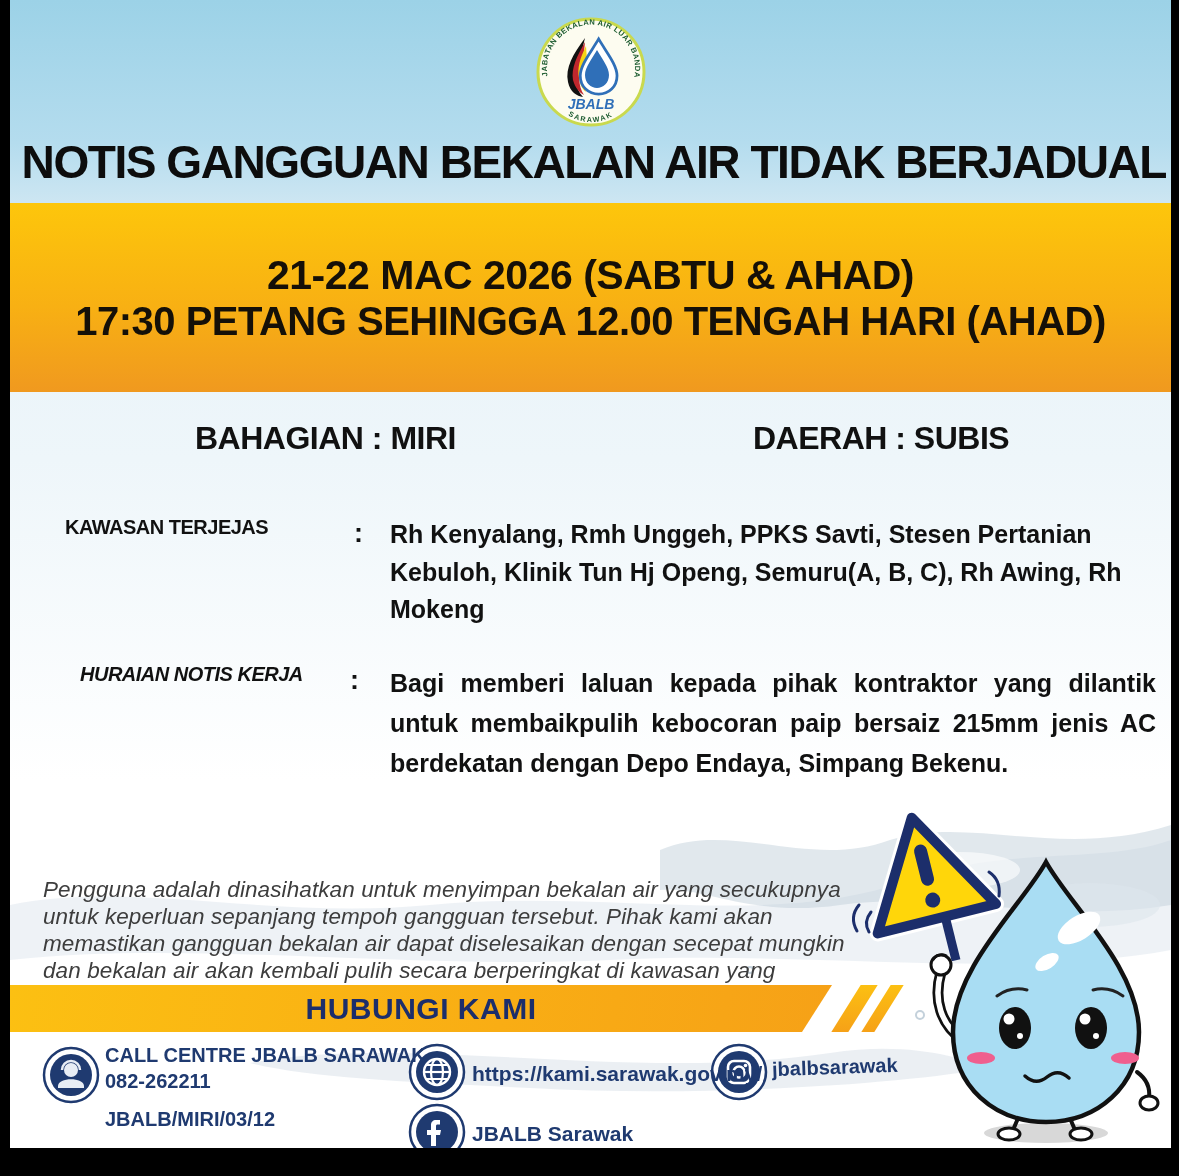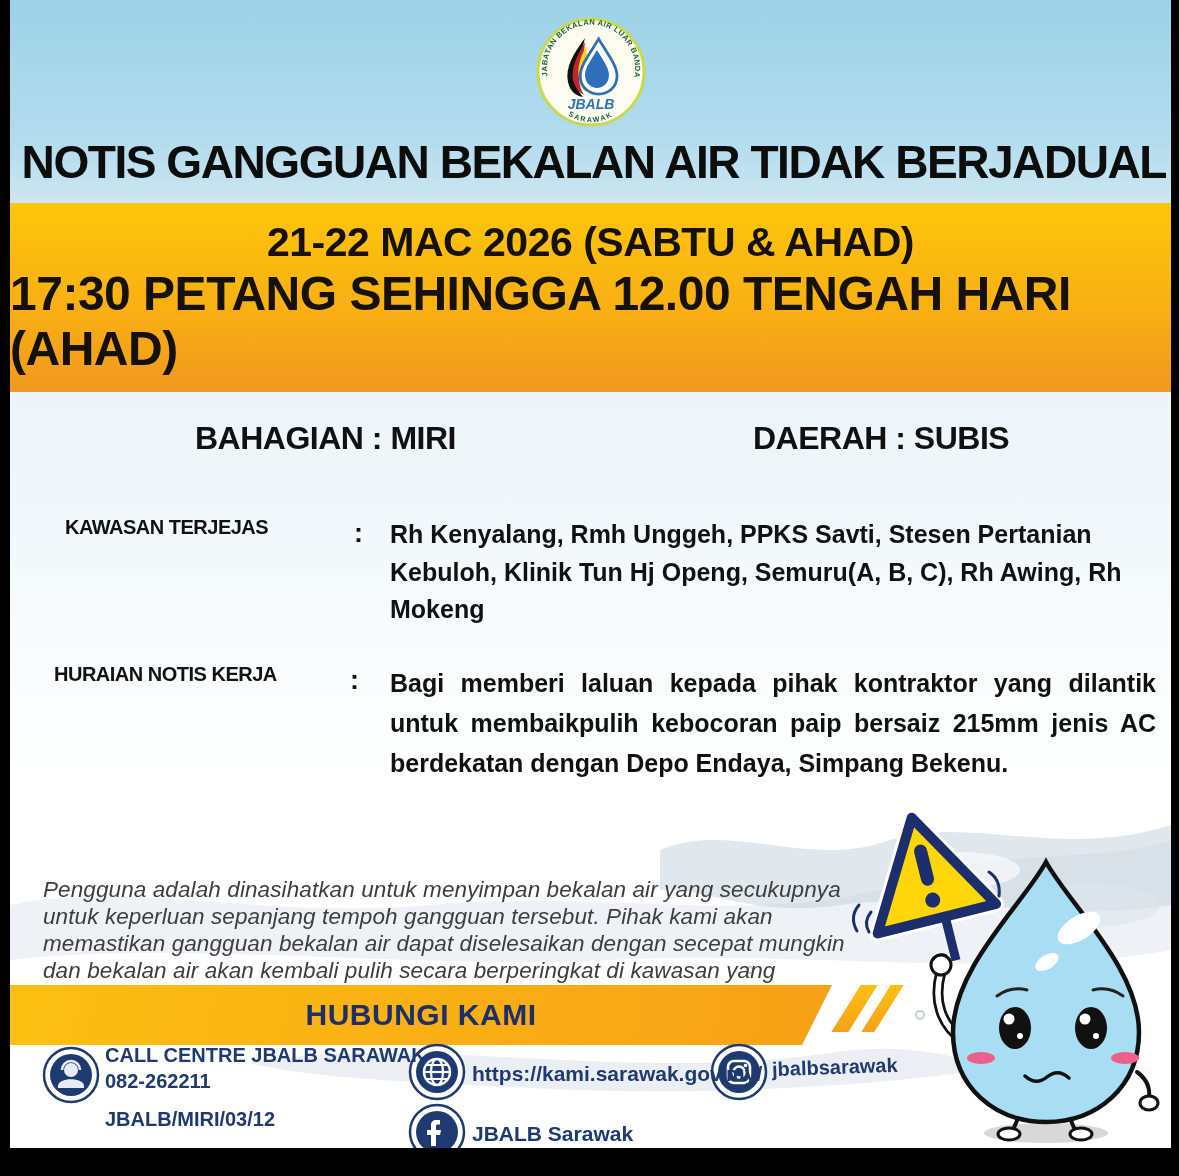--- a/index.html
+++ b/index.html
@@ -14,47 +14,47 @@
   .logo-wrap{position:absolute;left:50%;top:16px;transform:translateX(-50%);width:112px;height:112px;}
   .poster-title{position:absolute;left:0;top:134px;width:100%;text-align:center;
                 font-size:47px;font-weight:700;color:#0d0d0d;letter-spacing:-1.5px;
                 transform:scaleX(.98);white-space:nowrap;}
 
   
   .date-banner{position:absolute;left:0;top:203px;width:100%;height:189px;
                background:linear-gradient(#fdc60b 0%,#f8b013 55%,#f0991f 100%);
                display:flex;flex-direction:column;align-items:center;justify-content:center;}
   .date-line1{font-size:41px;font-weight:700;color:#151008;letter-spacing:-0.5px;}
-  .date-line2{font-size:48px;font-weight:700;color:#151008;letter-spacing:-0.5px;}
+  .date-line2{font-size:40px;font-weight:700;color:#151008;letter-spacing:-0.5px;}
 
   
   .loc-row{position:absolute;left:0;top:420px;width:100%;font-size:32px;font-weight:700;color:#111;}
   .loc-bahagian{position:absolute;left:185px;top:0;letter-spacing:-0.5px;}
   .loc-daerah{position:absolute;left:730px;top:0;letter-spacing:-0.5px;margin-left:13px;}
 
   
   .sec-label{position:absolute;font-size:20px;font-weight:700;color:#111;letter-spacing:-0.5px;white-space:nowrap;}
   .sec-colon{position:absolute;font-size:27px;font-weight:700;color:#111;}
   .sec-text{position:absolute;font-size:25px;font-weight:700;color:#111;line-height:1.5;}
   #kawasan-label{left:55px;top:516px;}
   #kawasan-colon{left:344px;top:518px;}
   #kawasan-text{left:380px;top:516px;width:762px;}
-  #huraian-label{left:44px;top:663px;}
+  #huraian-label{left:70px;top:663px;font-style:italic;}
   #huraian-colon{left:340px;top:665px;}
   #huraian-text{left:380px;top:663px;width:766px;text-align:justify;line-height:1.6;}
 
   
   .advisory{position:absolute;left:33px;top:876px;width:806px;font-size:22.5px;font-style:italic;
             color:#3d3d3d;line-height:1.2;letter-spacing:0.1px;}
 
   
   .splash{position:absolute;pointer-events:none;}
 
   
-  .hubungi-banner{position:absolute;left:0;top:985px;width:822px;height:60px;
+  .hubungi-banner{position:absolute;left:0;top:985px;width:822px;height:47px;
       background:linear-gradient(100deg,#fcc012 0%,#f9ad14 60%,#f6a117 100%);
       clip-path:polygon(0 0,100% 0,calc(100% - 30px) 100%,0 100%);
       display:flex;align-items:center;justify-content:center;}
   .hubungi-text{font-size:30px;font-weight:700;color:#1c2e6b;letter-spacing:0.5px;}
   .stripe{position:absolute;top:985px;height:47px;background:linear-gradient(#fcc012,#f6a117);
           transform:skewX(-32deg);}
   .stripe1{left:836px;width:17px;}
   .stripe2{left:866px;width:13px;}
 
   

